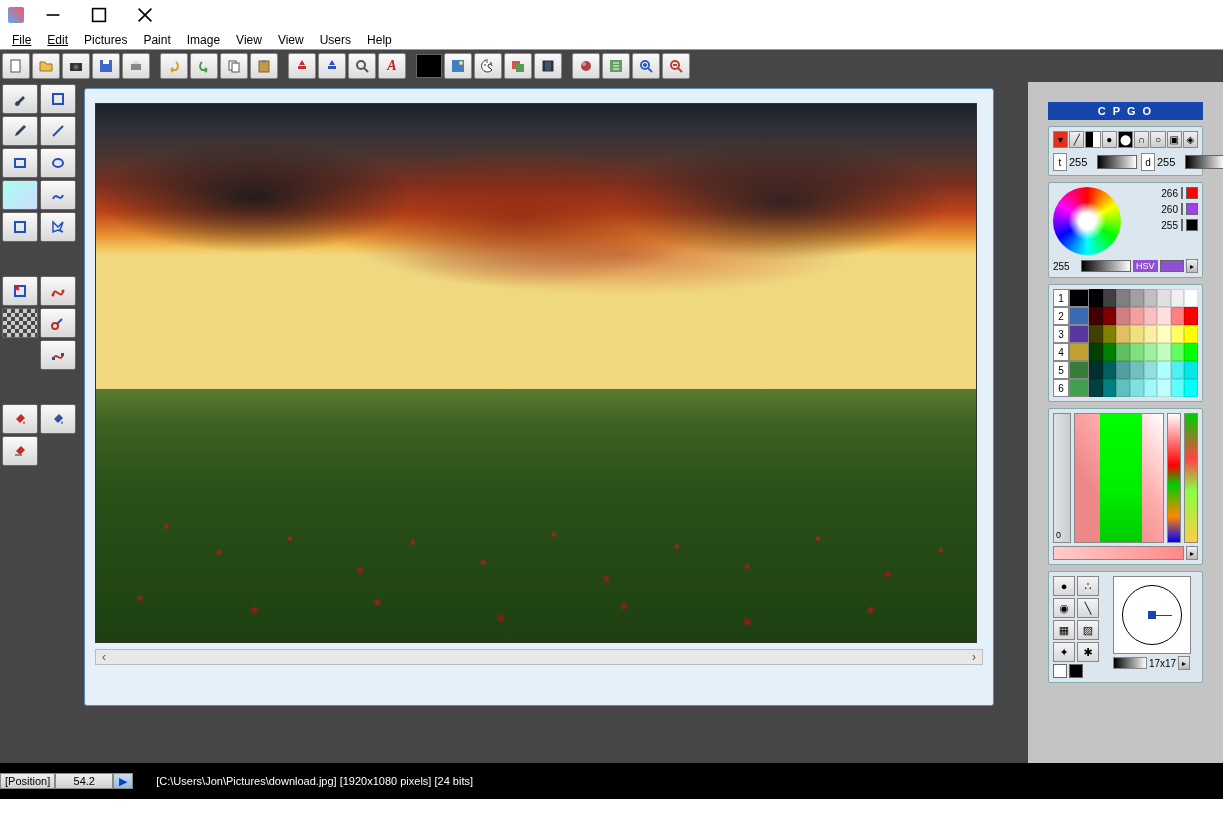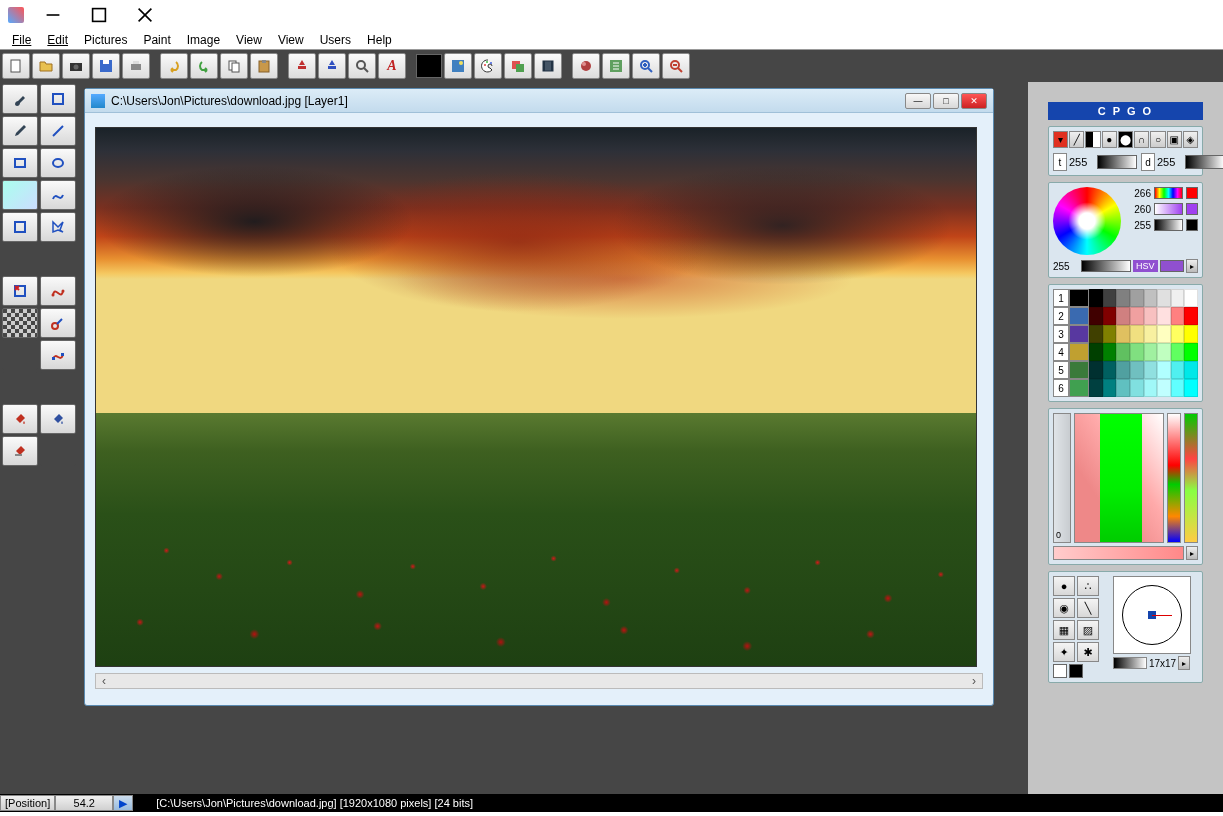--- a/index.html
+++ b/index.html
@@ -59,21 +59,21 @@
 .iconrow .ic.red { background: #e03020; }
 .valrow { display: flex; gap: 4px; align-items: center; }
 .valbox { display: flex; align-items: center; gap: 2px; }
 .valbox .lbl { width: 14px; height: 18px; background: #fff; border: 1px solid #888; display: flex; align-items: center; justify-content: center; font-size: 10px; }
 .valbox .val { width: 26px; font-size: 11px; }
 .valbox .grad { width: 40px; height: 14px; background: linear-gradient(90deg,#000,#fff); border: 1px solid #666; }
 
 .color-wheel-box { display: flex; gap: 6px; }
 .color-wheel { width: 68px; height: 68px; border-radius: 50%; background: conic-gradient(red,yellow,lime,cyan,blue,magenta,red); position: relative; }
 .color-wheel::after { content:''; position:absolute; inset:22%; border-radius:50%; background:radial-gradient(#fff,#fff 30%,transparent 70%); }
-.hue-rows { display: flex; flex-direction: column; gap: 4px; flex:1; }
+.hue-rows { display: flex; flex-direction: column; gap: 4px; flex:1;align-items:flex-end; }
 .hue-row { display: flex; align-items: center; gap: 3px; }
 .hue-row .num { width: 24px; font-size: 10px; text-align: right; }
 .hue-row .bar { flex: 1; height: 12px; border: 1px solid #666; }
 .hue-row .sq { width: 12px; height: 12px; border: 1px solid #666; }
 .bar.hue { background: linear-gradient(90deg,red,yellow,lime,cyan,blue,magenta,red); }
 .bar.vio { background: linear-gradient(90deg,#fff,#a040f0); }
 .bar.gray { background: linear-gradient(90deg,#000,#fff); }
 .hsvrow { display: flex; gap: 2px; margin-top: 4px; align-items: center; }
 .hsvrow .val { width: 26px; font-size: 10px; }
 .hsvrow .grad2 { width: 50px; height: 12px; background: linear-gradient(90deg,#000,#fff); border:1px solid #666; }
@@ -108,21 +108,21 @@
 .brush-circle .dot { position:absolute; top:50%; left:50%; width:8px; height:8px; margin:-4px; background:#1545ad; }
 .brush-circle .line { position:absolute; top:50%; left:50%; width:20px; height:1px; background:#d00; }
 .brush-size-row { display:flex; align-items:center; gap:2px; margin-top:2px; }
 .brush-size-row .grad { width:34px; height:12px; border:1px solid #888; background: linear-gradient(90deg,#000,#fff); }
 .brush-size-row .sz { font-size:10px; }
 .brush-size-row .ar { width:12px;height:14px;background:linear-gradient(#eee,#bbb);border:1px solid #888;cursor:pointer;display:flex;align-items:center;justify-content:center;font-size:8px; }
 .bw-row { display:flex; gap:2px; margin-top:2px; }
 .bw-row .sw { width:14px; height:14px; border:1px solid #666; cursor:pointer; }
 
 
-.statusbar { position:absolute; bottom:4px; left:0; right:0; height:18px; background:#000; display:flex; align-items:center; }
+.statusbar { position:absolute; bottom:17px; left:0; right:0; height:36px; background:#000; display:flex; align-items:center; }
 .statusbar .sb-box { background: linear-gradient(#f0f0f0,#d0d0d0); border: 1px solid #888; height: 16px; display:flex; align-items:center; padding: 0 4px; font-size:11px; }
 .statusbar .sb-info { color:#fff; font-size:11px; margin-left: 23px; }
 .statusbar .play { width:20px; background:linear-gradient(#cde,#9bd); color:#04c; cursor:pointer; justify-content:center; }
 
 svg { width: 16px; height: 16px; }
 </style>
 </head>
 <body>
 
 <div class="titlebar">
@@ -405,29 +405,20 @@
             <path d="M4 8l5-5 4 4-5 5z" fill="#c03020"></path>
             <rect x="3" y="11" width="7" height="2" fill="#888"></rect>
           </svg>
         </div>
       <div class="tool dark"></div>
     </div>
   </div>
 
   <div class="workspace">
     <div class="doc-window">
-      <div class="doc-titlebar">
-        <div class="doc-icon"></div>
-        <div class="doc-title">C:\Users\Jon\Pictures\download.jpg  [Layer1]</div>
-        <div class="doc-winbtns">
-          <div class="doc-winbtn min">—</div>
-          <div class="doc-winbtn max">□</div>
-          <div class="doc-winbtn close">✕</div>
-        </div>
-      </div>
       <div class="doc-body">
         <div class="canvas">
           <div class="sky"></div>
           <div class="clouds"></div>
           <div class="field"></div>
           <div class="poppies"></div>
         </div>
         <div class="hscroll">
           <div class="arrow">‹</div>
           <div class="track"></div>

